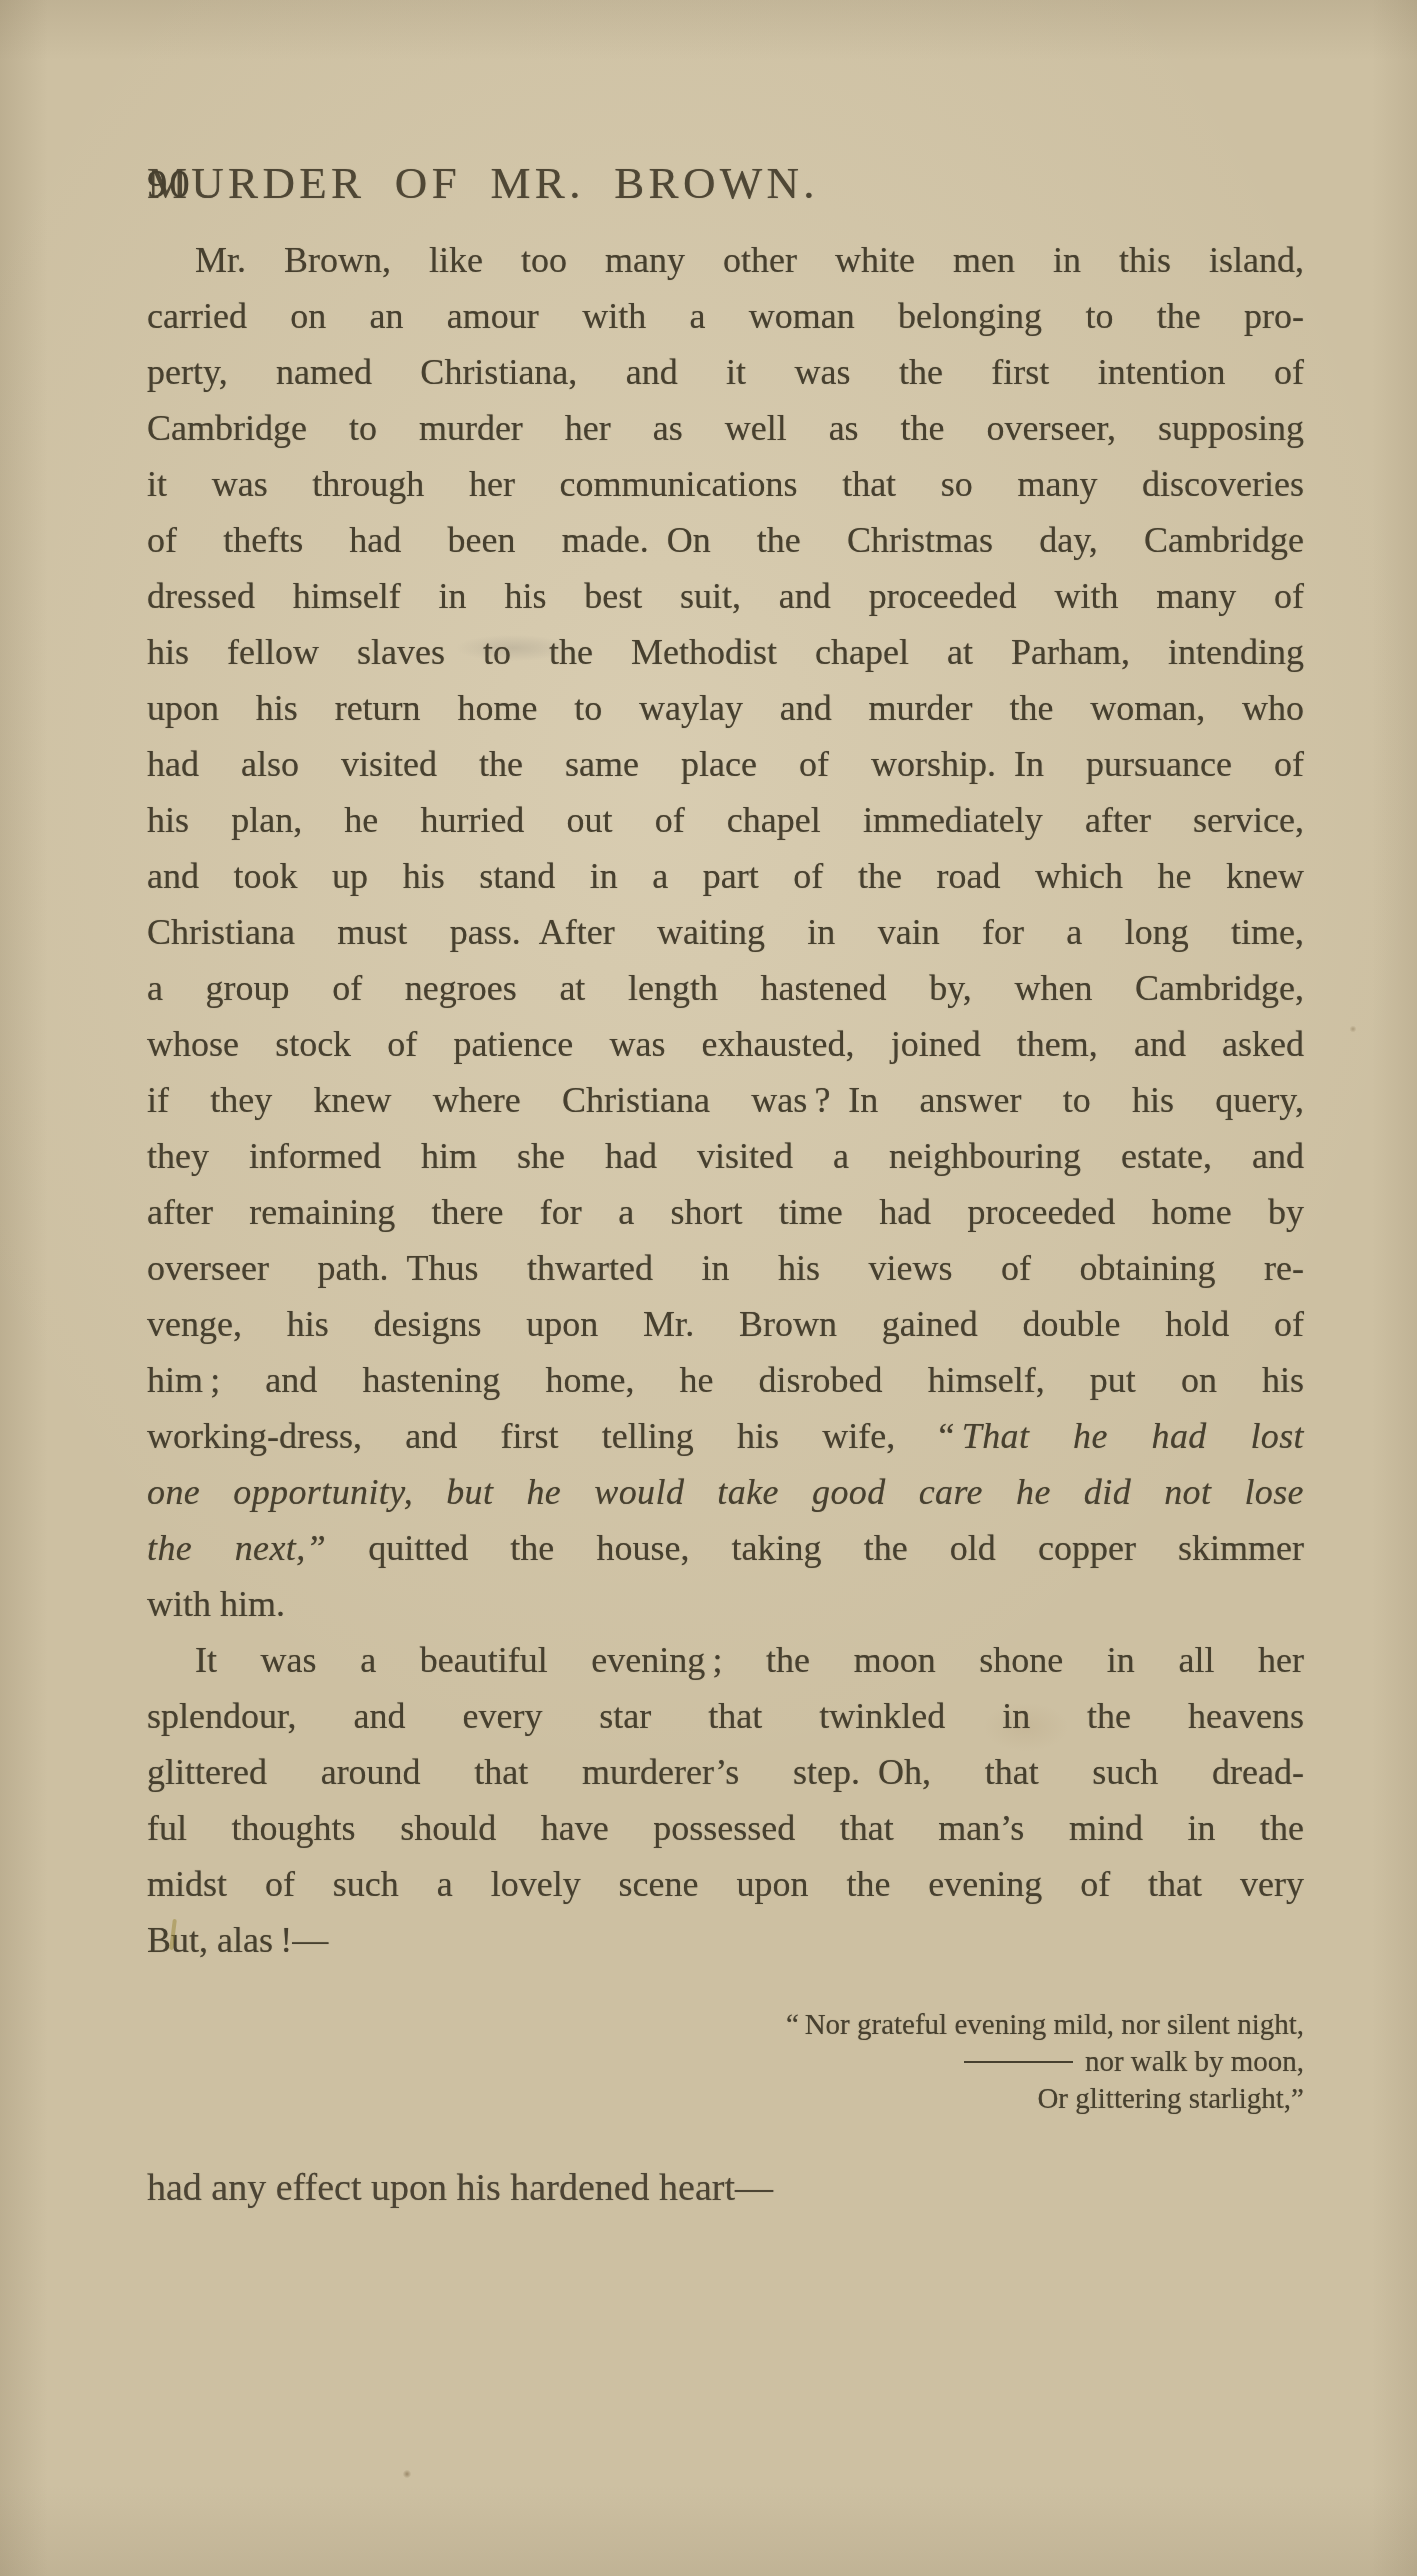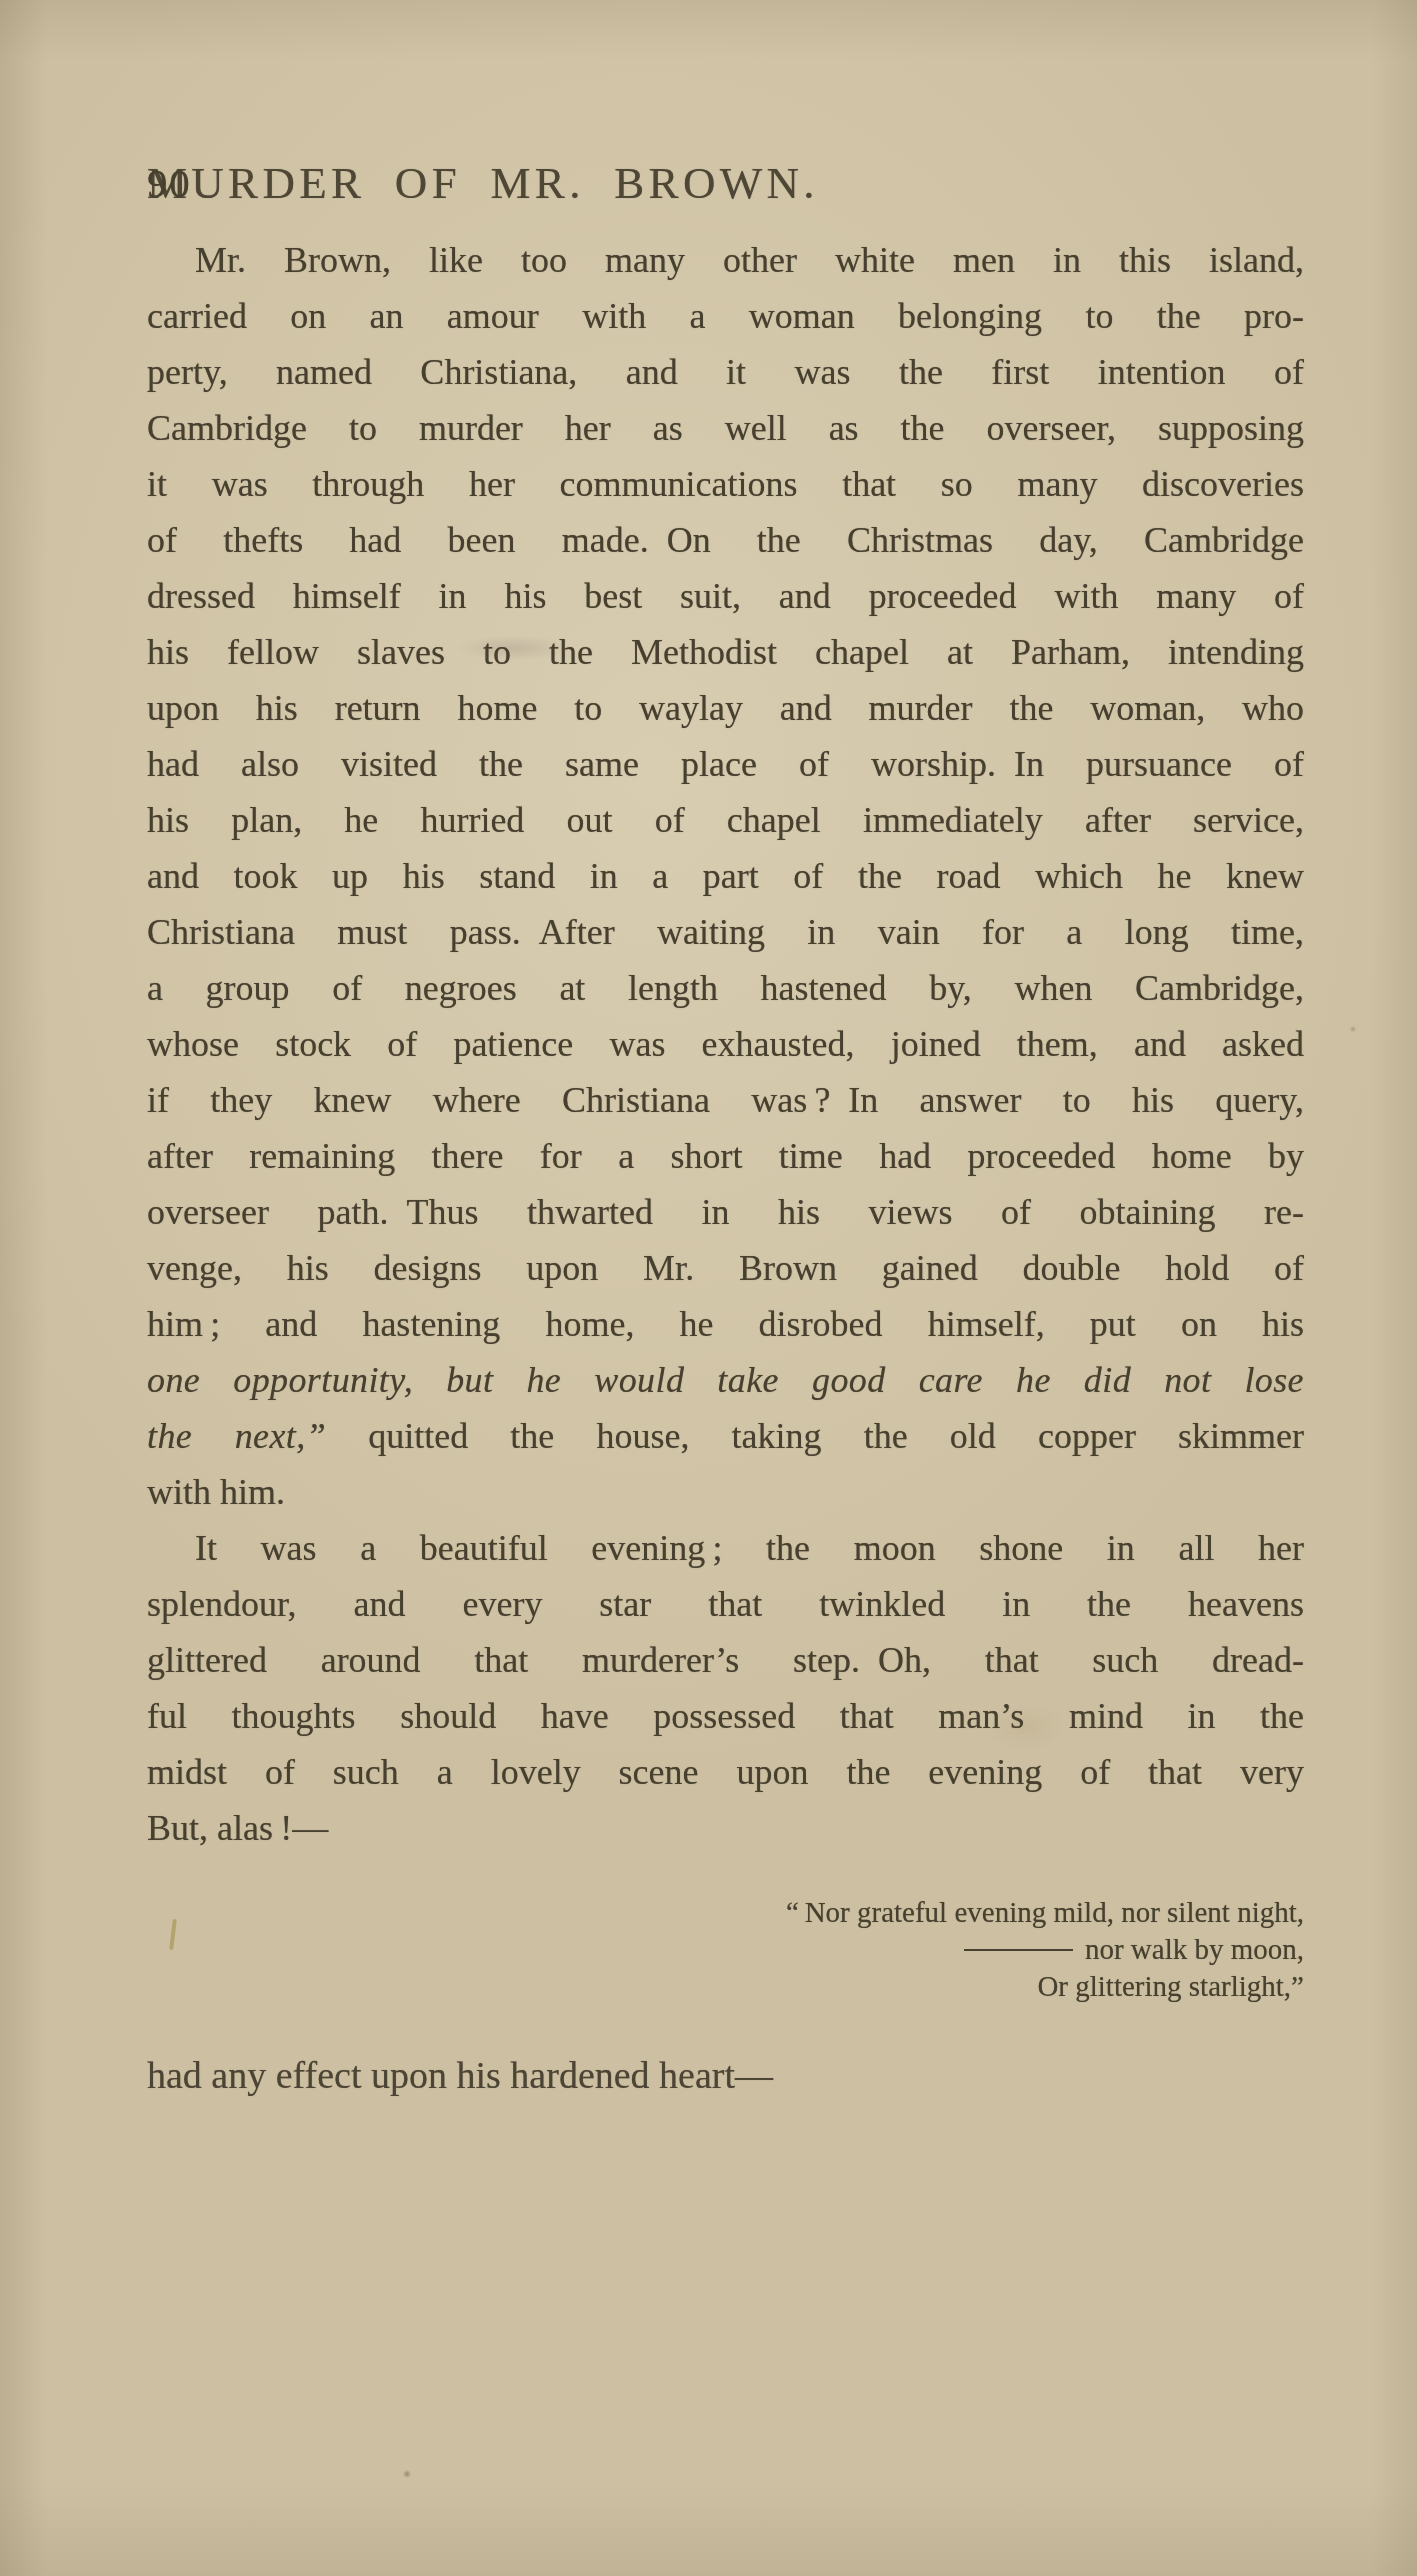--- a/index.html
+++ b/index.html
@@ -91,24 +91,26 @@
           <div class="line"><span>dressed himself in his best suit, and proceeded with many of</span></div>
           <div class="line"><span>his fellow slaves to the Methodist chapel at Parham, intending</span></div>
           <div class="line"><span>upon his return home to waylay and murder the woman, who</span></div>
           <div class="line"><span>had also visited the same place of worship. In pursuance of</span></div>
           <div class="line"><span>his plan, he hurried out of chapel immediately after service,</span></div>
           <div class="line"><span>and took up his stand in a part of the road which he knew</span></div>
           <div class="line"><span>Christiana must pass. After waiting in vain for a long time,</span></div>
           <div class="line"><span>a group of negroes at length hastened by, when Cambridge,</span></div>
           <div class="line"><span>whose stock of patience was exhausted, joined them, and asked</span></div>
           <div class="line"><span>if they knew where Christiana was ? In answer to his query,</span></div>
+          <div class="line"><span>they informed him she had visited a neighbouring estate, and</span></div>
           <div class="line"><span>after remaining there for a short time had proceeded home by</span></div>
           <div class="line"><span>overseer path. Thus thwarted in his views of obtaining re-</span></div>
           <div class="line"><span>venge, his designs upon Mr. Brown gained double hold of</span></div>
           <div class="line"><span>him ; and hastening home, he disrobed himself, put on his</span></div>
+          <div class="line"><span>working-dress, and first telling his wife, “ </span><em>That he had lost</em></div>
           <div class="line"><em>one opportunity, but he would take good care he did not lose</em></div>
           <div class="line"><em>the next,”</em><span> quitted the house, taking the old copper skimmer</span></div>
           <div class="line last"><span>with him.</span></div>
         </div>
         <div>
           <div class="line indent"><span>It was a beautiful evening ; the moon shone in all her</span></div>
           <div class="line"><span>splendour, and every star that twinkled in the heavens</span></div>
           <div class="line"><span>glittered around that murderer’s step. Oh, that such dread-</span></div>
           <div class="line"><span>ful thoughts should have possessed that man’s mind in the</span></div>
           <div class="line"><span>midst of such a lovely scene upon the evening of that very</span></div>

